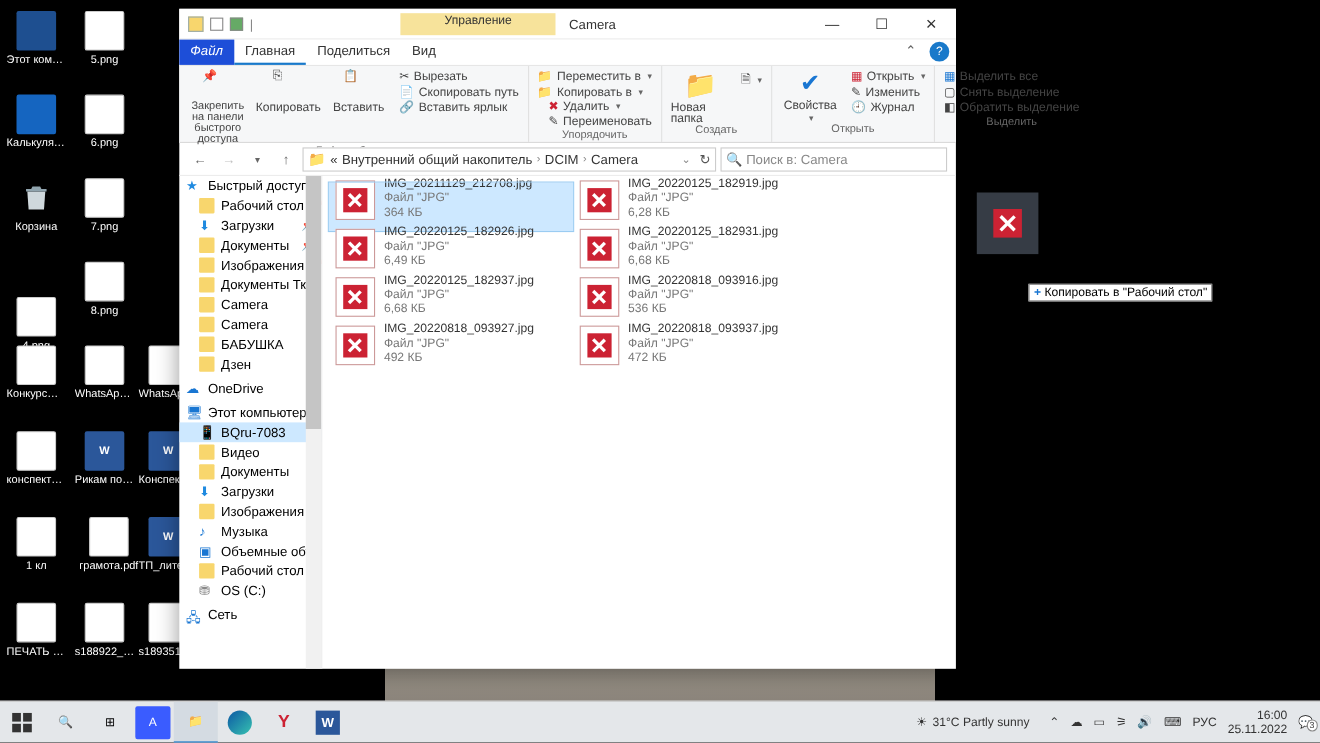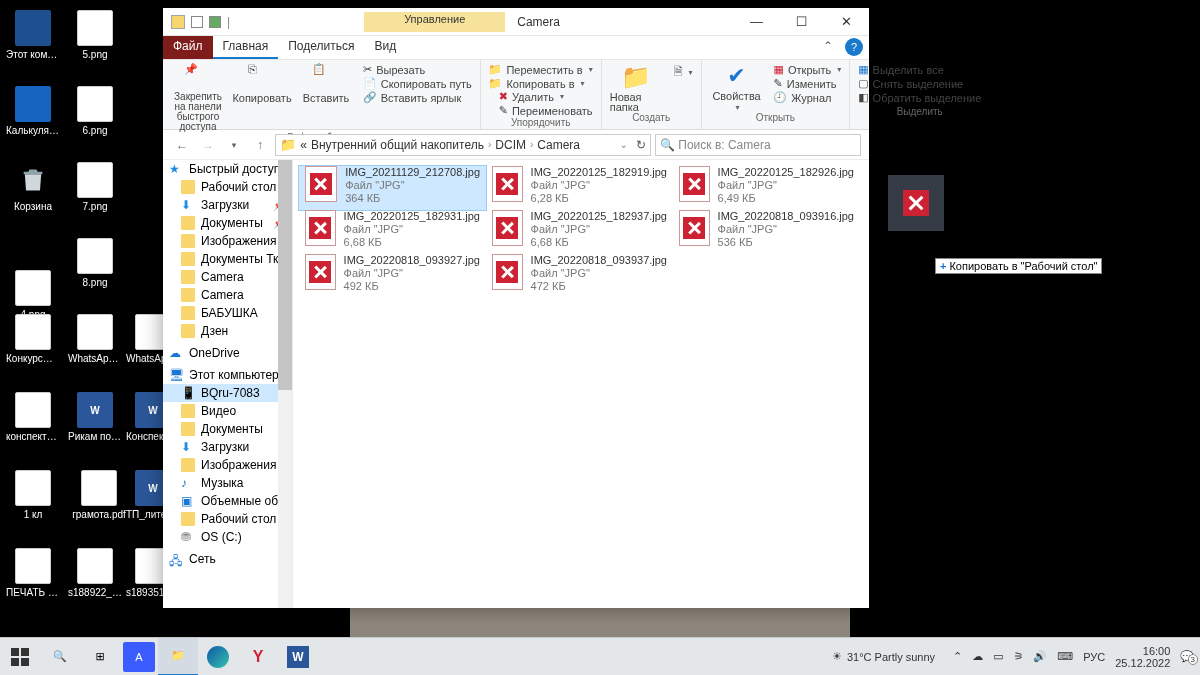--- a/index.html
+++ b/index.html
@@ -21,21 +21,21 @@
 .titlebar .qat { display:flex; align-items:center; padding:0 4px 0 8px; gap:6px; }
 .titlebar .qat .sq { width:14px;height:14px;border:1px solid #9aa;background:#f8d66d;}
 .titlebar .chk { width:12px;height:12px;border:1px solid #888; }
 .titlebar .ctx-tab { height:20px; background:#f7e39b; padding:1px 40px; font-size:11px; color:#333;margin-left:130px;}
 .titlebar .ttl { margin-left:12px; color:#333; }
 .winbtns { margin-left:auto; display:flex; }
 .winbtns div { width:45px;height:28px;display:flex;align-items:center;justify-content:center;font-size:13px;color:#333;}
 
 .menubar { height:24px; display:flex; align-items:stretch; background:#fff; border-bottom:1px solid #e6e6e6; font-size:12px;}
 .menubar .mitem{padding:3px 10px;color:#333;}
-.menubar .mitem.file{background:#7f1d1d;color:#fff;}
+.menubar .mitem.file{background:#1d4ed8;color:#fff;font-style:italic;}
 .menubar .mitem.active{border-bottom:2px solid #1979ca;}
 .menubar .spacer{flex:1;}
 .menubar .help{width:18px;height:18px;border-radius:50%;background:#1979ca;color:#fff;font-size:11px;display:flex;align-items:center;justify-content:center;margin:2px 6px;}
 
 .ribbon{height:70px;background:#f6f7f8;border-bottom:1px solid #dadada;display:flex;font-size:11px;color:#444;}
 .rgrp{border-right:1px solid #e1e1e1;padding:3px 8px 0;display:flex;flex-direction:column;justify-content:space-between;}
 .rgrp .lbl{font-size:10px;color:#666;text-align:center;padding-bottom:12px;}
 .rgrp .row{display:flex;gap:10px;align-items:flex-start;}
 .rbig{display:flex;flex-direction:column;align-items:center;gap:1px;width:54px;}
 .rbig .ric{width:28px;height:28px;}
@@ -60,21 +60,21 @@
 .nav .thumb{position:absolute;right:0;top:0;width:14px;height:230px;background:#c5c5c5;}
 .nitem{display:flex;align-items:center;gap:6px;padding:2px 6px 2px 18px;white-space:nowrap;overflow:hidden;}
 .nitem.h{padding-left:6px;font-weight:400;}
 .nitem.sel{background:#cde8ff;}
 .nic{width:14px;height:14px;flex-shrink:0;}
 .nic.star{color:#1f8ae0;}
 .nic.fold{background:#f8d66d;border-radius:1px;}
 .nic.dl{color:#1f8ae0;}
 
 .files{flex:1;overflow:auto;padding:6px 0 0 6px;display:flex;flex-wrap:wrap;align-content:flex-start;}
-.fitem{width:187px;height:44px;display:flex;align-items:flex-start;gap:8px;padding:0 6px;font-size:11px;}
+.fitem{width:222px;height:44px;display:flex;align-items:flex-end;gap:8px;padding:10px 6px;font-size:11px;}
 .fitem.sel{background:#cde8ff;outline:1px solid #9bccf2;}
 .fic{width:36px;height:36px;background:#fff;border:1px solid #c99;display:flex;align-items:center;justify-content:center;}
 .fic .bad{width:22px;height:22px;background:#c23;position:relative;}
 .fic .bad:before,.fic .bad:after{content:"";position:absolute;background:#fff;width:70%;height:3px;top:50%;left:15%;transform:translateY(-50%) rotate(45deg);}
 .fic .bad:after{transform:translateY(-50%) rotate(-45deg);}
 .finfo{line-height:13px;color:#333;}
 .finfo .t2,.finfo .t3{color:#777;}
 
 .status{height:20px;border-top:1px solid #e6e6e6;display:flex;align-items:center;padding:0 8px;font-size:11px;color:#555;gap:14px;}
 .status .sp{flex:1;}
@@ -585,17 +585,17 @@
       </div>
     <span>⌃</span>
     <span>☁</span>
     <span>▭</span>
     <span>⚞</span>
     <span>🔊</span>
     <span>⌨</span>
     <span>РУС</span>
     <div class="clk">
         <div>16:00</div>
-        <div>25.12.2022</div>
+        <div>25.11.2022</div>
       </div>
     <span style="position:relative">💬<span style="position:absolute;bottom:-2px;right:-4px;background:#fff;border:1px solid #888;font-size:8px;padding:0 2px;border-radius:6px">3</span></span>
   </div>
 </div>
 
 </body></html>

